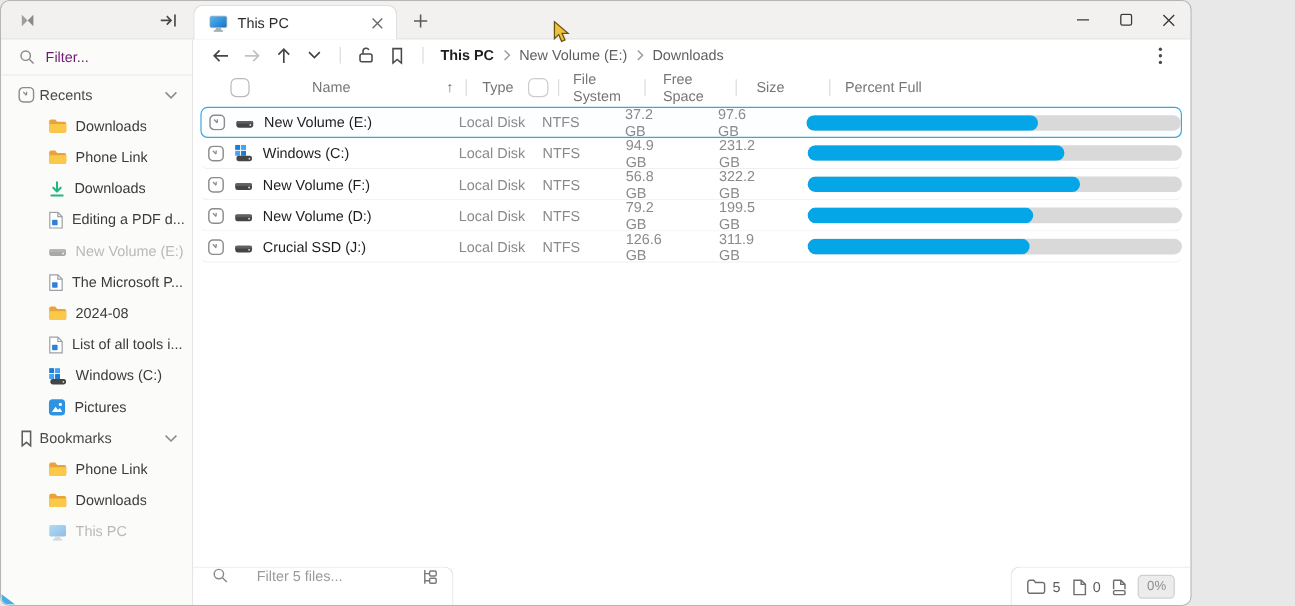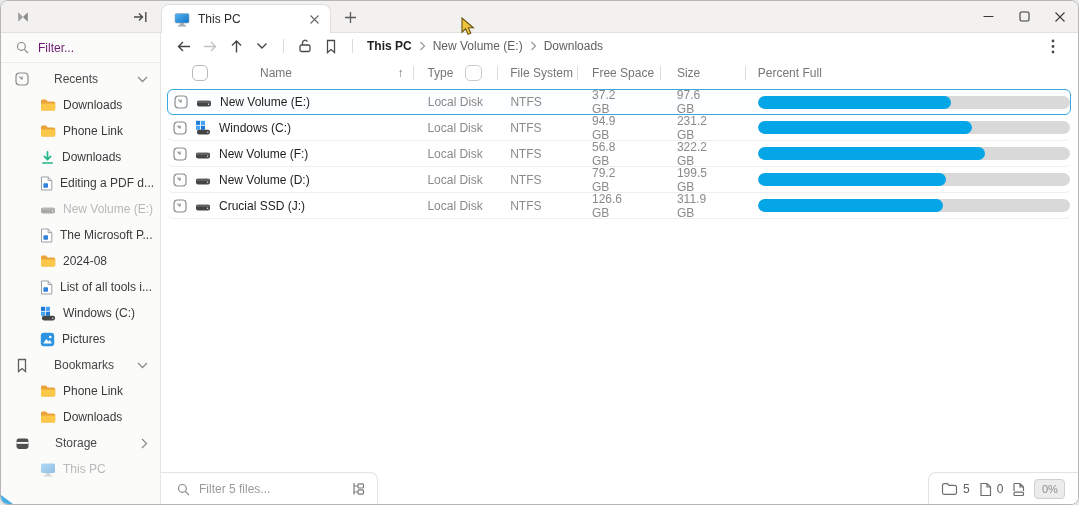--- a/index.html
+++ b/index.html
@@ -1,17 +1,17 @@
 <!DOCTYPE html>
 <html><head>
 <meta charset="utf-8">
 <style>
   * { margin:0; padding:0; box-sizing:border-box; }
   html,body { width:1079px; height:505px; background:#e8e8e8; font-family:"Liberation Sans", sans-serif; }
-  .window { position:relative; width:1079px; height:505px; border:1px solid #b6b6b6; border-radius:8px;
+  .window { position:relative; width:993px; height:505px; border:1px solid #b6b6b6; border-radius:8px;
             overflow:hidden; background:#ffffff; }
 
   
   .topbar { height:32px; background:#f2f1f0; display:flex; align-items:stretch; border-bottom:1px solid #e2e1e0; }
   .topbar-left { width:160px; flex:0 0 160px; display:flex; align-items:center; justify-content:space-between;
                  padding:0 12px 0 14px; }
   .tabbar { display:flex; align-items:flex-end; flex:1; }
   .tab { width:170px; height:29px; background:#ffffff; border:1px solid #e0dfde; border-bottom:none;
          border-radius:8px 8px 0 0; display:flex; align-items:center; gap:8px; padding:0 10px 0 12px;
          margin-bottom:-1px; position:relative; z-index:2; }
@@ -22,21 +22,21 @@
   .win-btn { width:36px; display:flex; align-items:center; justify-content:center; }
 
   
   .body { display:flex; height:472px; }
   .sidebar { width:160px; flex:0 0 160px; background:#fbfbfa; border-right:1px solid #e6e5e4; overflow:hidden; }
   .filter-row { height:30px; display:flex; align-items:center; gap:9px; padding-left:15px; border-bottom:1px solid #ececec; }
   .filter-text { font-size:12px; color:#701a75; }
   .nav { padding-top:3px; }
   .nav-item { height:26px; display:flex; align-items:center; font-size:12px; color:#3b3b3b; }
   .nav-item.section { padding:0 12px 0 14px; color:#474747; }
-  .nav-item.section .lbl { flex:1; margin-left:25px; }
+  .nav-item.section .lbl { flex:1; margin-left:4px; }
   .nav-item.child { padding-left:39px; }
   .nav-item.child .lbl { margin-left:7px; white-space:nowrap; overflow:hidden; }
   .nav-item.disabled { color:#b9b9b9; }
   .nav-item.disabled .ic { opacity:.45; }
 
   .main { flex:1; display:flex; flex-direction:column; background:#ffffff; min-width:0; }
 
   
   .toolbar { height:26px; display:flex; align-items:center; padding:0 14px 0 12px; gap:4px; }
   .tbtn { width:22px; height:22px; display:flex; align-items:center; justify-content:center; border-radius:4px; }
@@ -75,21 +75,21 @@
   .trow .dim { color:#8a8a8a; }
   .trow .col-free, .trow .col-size { justify-content:flex-start; padding-right:30px; }
   .track { width:312px; height:13px; border-radius:7px; background:#d9d9d9; overflow:hidden; }
   .fill { height:100%; border-radius:7px; }
 
   .flex-spacer { flex:1; }
 
   
   .statusbar { height:33px; display:flex; align-items:stretch; }
   .filter-panel { width:217px; flex:0 0 217px; border-top:1px solid #e3e3e3; border-right:1px solid #e3e3e3;
-                  border-radius:0 8px 0 0; display:flex; align-items:center; padding:0 10px 0 16px; gap:9px; }
+                  border-radius:0 8px 0 0; display:flex; align-items:flex-start; padding:0 10px 0 16px; gap:24px; }
   .filter-panel .ph { font-size:12px; color:#9a9a9a; flex:1; }
   .status-panel { width:150px; flex:0 0 150px; margin-left:auto; border-top:1px solid #e3e3e3; border-left:1px solid #e3e3e3;
                   border-radius:8px 0 0 0; display:flex; align-items:center; gap:5px; padding-left:12px; }
   .count { font-size:12px; color:#5d5d5d; margin-right:4px; }
   .pct-badge { width:31px; height:20px; background:#ececec; border:1px solid #cfcfcf; border-radius:4px;
                display:flex; align-items:center; justify-content:center; font-size:11px; color:#8f8f8f; margin-left:4px; }
 
   .ic { display:inline-flex; }
   .ic svg { display:block; }
   .cursor { position:absolute; left:460px; top:16px; z-index:50; pointer-events:none; }
@@ -313,34 +313,20 @@
           </div>
           <div class="nav-item child">
             <span class="ic">
               <svg width="16" height="14" viewBox="0 0 16 14">
                 <path d="M1 3.1 A1.6 1.6 0 0 1 2.6 1.5 H6 L7.7 3.4 H13.6 A1.6 1.6 0 0 1 15.2 5 V11 A1.6 1.6 0 0 1 13.6 12.6 H2.6 A1.6 1.6 0 0 1 1 11 Z" fill="#e9a33b"></path>
                 <path d="M1 5.4 H15.2 V11 A1.6 1.6 0 0 1 13.6 12.6 H2.6 A1.6 1.6 0 0 1 1 11 Z" fill="#fcc84a"></path>
               </svg>
             </span>
             <span class="lbl">Downloads</span>
           </div>
-          <div class="nav-item section">
-            <span class="ic">
-              <svg width="15" height="15" viewBox="0 0 15 15">
-                <rect x="1.5" y="2.5" width="12" height="10.5" rx="2.4" fill="#4f4f4f"></rect>
-                <rect x="1.5" y="6" width="12" height="1.8" fill="#fbfbfa"></rect>
-              </svg>
-            </span>
-            <span class="lbl">Storage</span>
-            <span class="ic chev">
-              <svg width="7" height="11" viewBox="0 0 7 11" fill="none" stroke="#8a8a8a" stroke-width="1.3">
-                <path d="M1 1 L5.5 5.5 L1 10"></path>
-              </svg>
-            </span>
-          </div>
           <div class="nav-item child disabled">
             <span class="ic">
               <svg width="16" height="15" viewBox="0 0 16 15">
                 <defs>
                   <linearGradient id="scr2" x1="0" y1="0" x2="1" y2="1">
                     <stop offset="0" stop-color="#56b6f2"></stop>
                     <stop offset="1" stop-color="#1273c8"></stop>
                   </linearGradient>
                 </defs>
                 <rect x="1" y="1.5" width="14" height="9.5" rx="1.4" fill="url(#scr2)"></rect>

